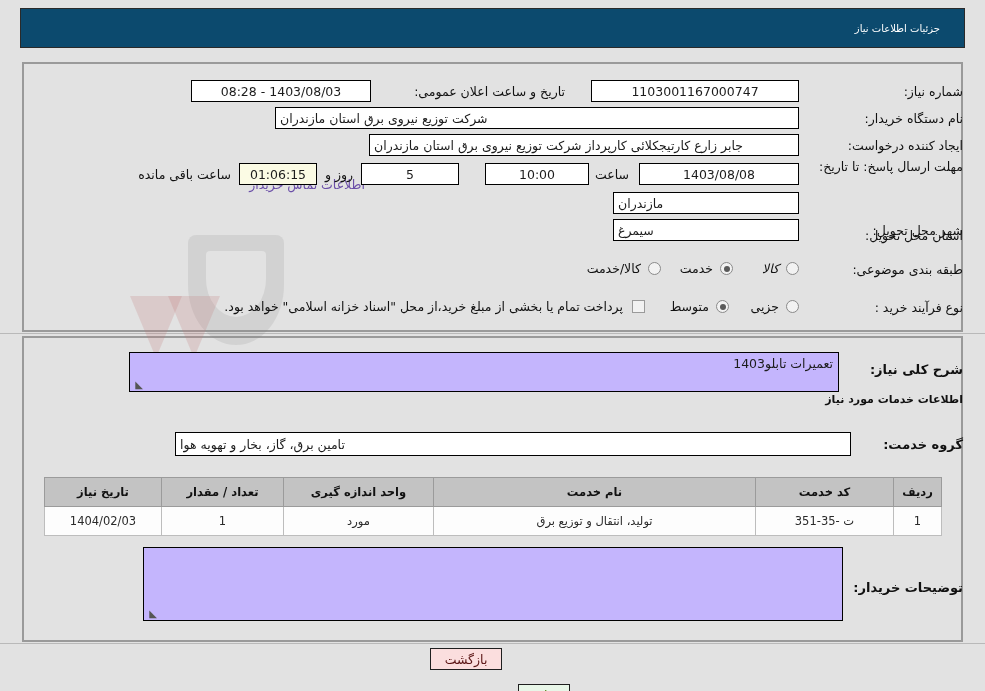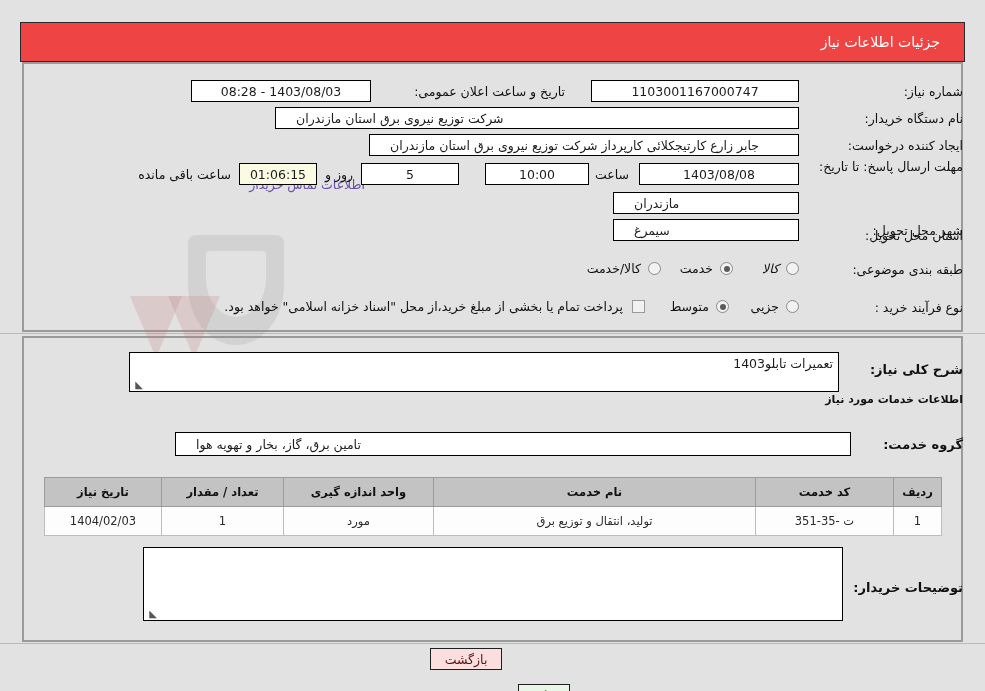--- a/index.html
+++ b/index.html
@@ -71,28 +71,28 @@
     width: 0; height: 0;
     border-left: 26px solid transparent;
     border-right: 26px solid transparent;
     border-top: 62px solid rgba(190,120,120,0.22);
   }
 
   
   .title-bar {
     position: absolute;
     left: 20px;
-    top: 22px;
+    top: 8px;
     width: 945px;
     height: 40px;
     box-sizing: border-box;
-    background: #ef4444;
+    background: #0c4a6e;
     border: 1px solid #2a2a2a;
     color: #ffffff;
-    font-size: 14px;
+    font-size: 10px;
     display: flex;
     align-items: center;
     justify-content: flex-start;
     padding-right: 24px;
     z-index: 2;
   }
 
   
   .panel {
     position: absolute;
@@ -117,21 +117,21 @@
   .fld {
     position: absolute;
     box-sizing: border-box;
     background: #ffffff;
     border: 1px solid #000000;
     font-size: 12.5px;
     color: #1c1c1c;
     display: flex;
     align-items: center;
     height: 22px;
-    padding: 0 20px;
+    padding: 0 4px;
     z-index: 6;
     overflow: hidden;
     white-space: nowrap;
   }
   .fld.center { justify-content: center; }
   .fld.right { justify-content: flex-end; }
   .fld.yellow { background: #fbfbe4; }
   .fld.tall { height: 24px; }
 
   .linkish {
@@ -166,21 +166,21 @@
     box-sizing: border-box;
     border: 1px solid #9a9a9a;
     background: #f2f2f2;
     z-index: 6;
   }
 
   
   .ta {
     position: absolute;
     box-sizing: border-box;
-    background: #ffffff;
+    background: #c4b5fd;
     border: 1px solid #000000;
     z-index: 6;
     font-size: 12.5px;
     color: #1c1c1c;
     padding: 3px 5px 0 5px;
     overflow: hidden;
   }
   .ta .grip {
     position: absolute;
     left: 3px;

